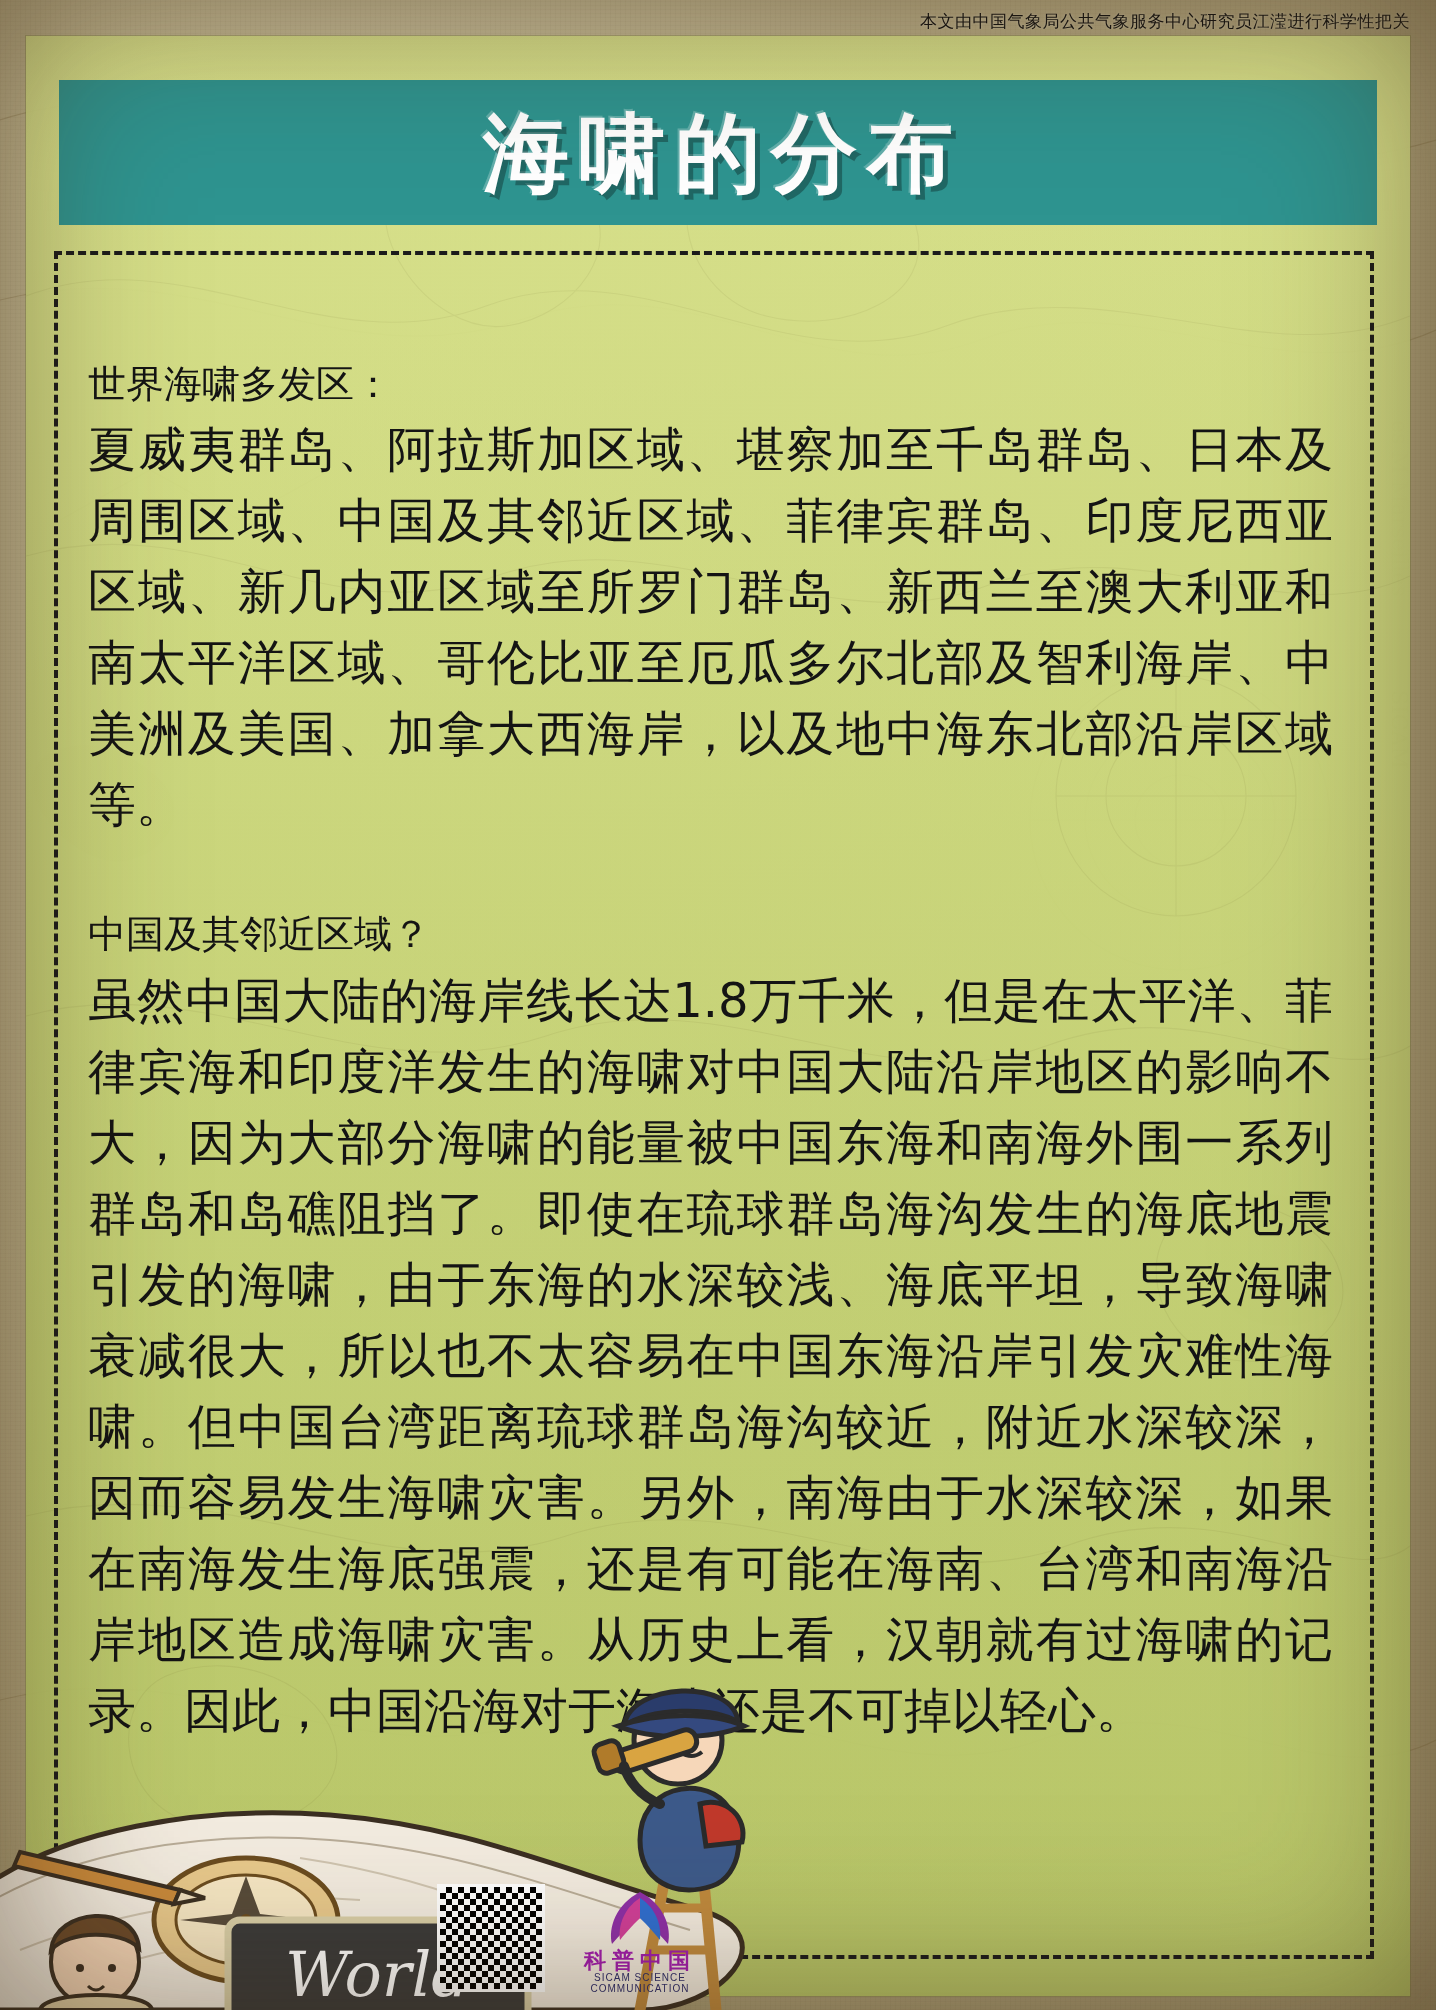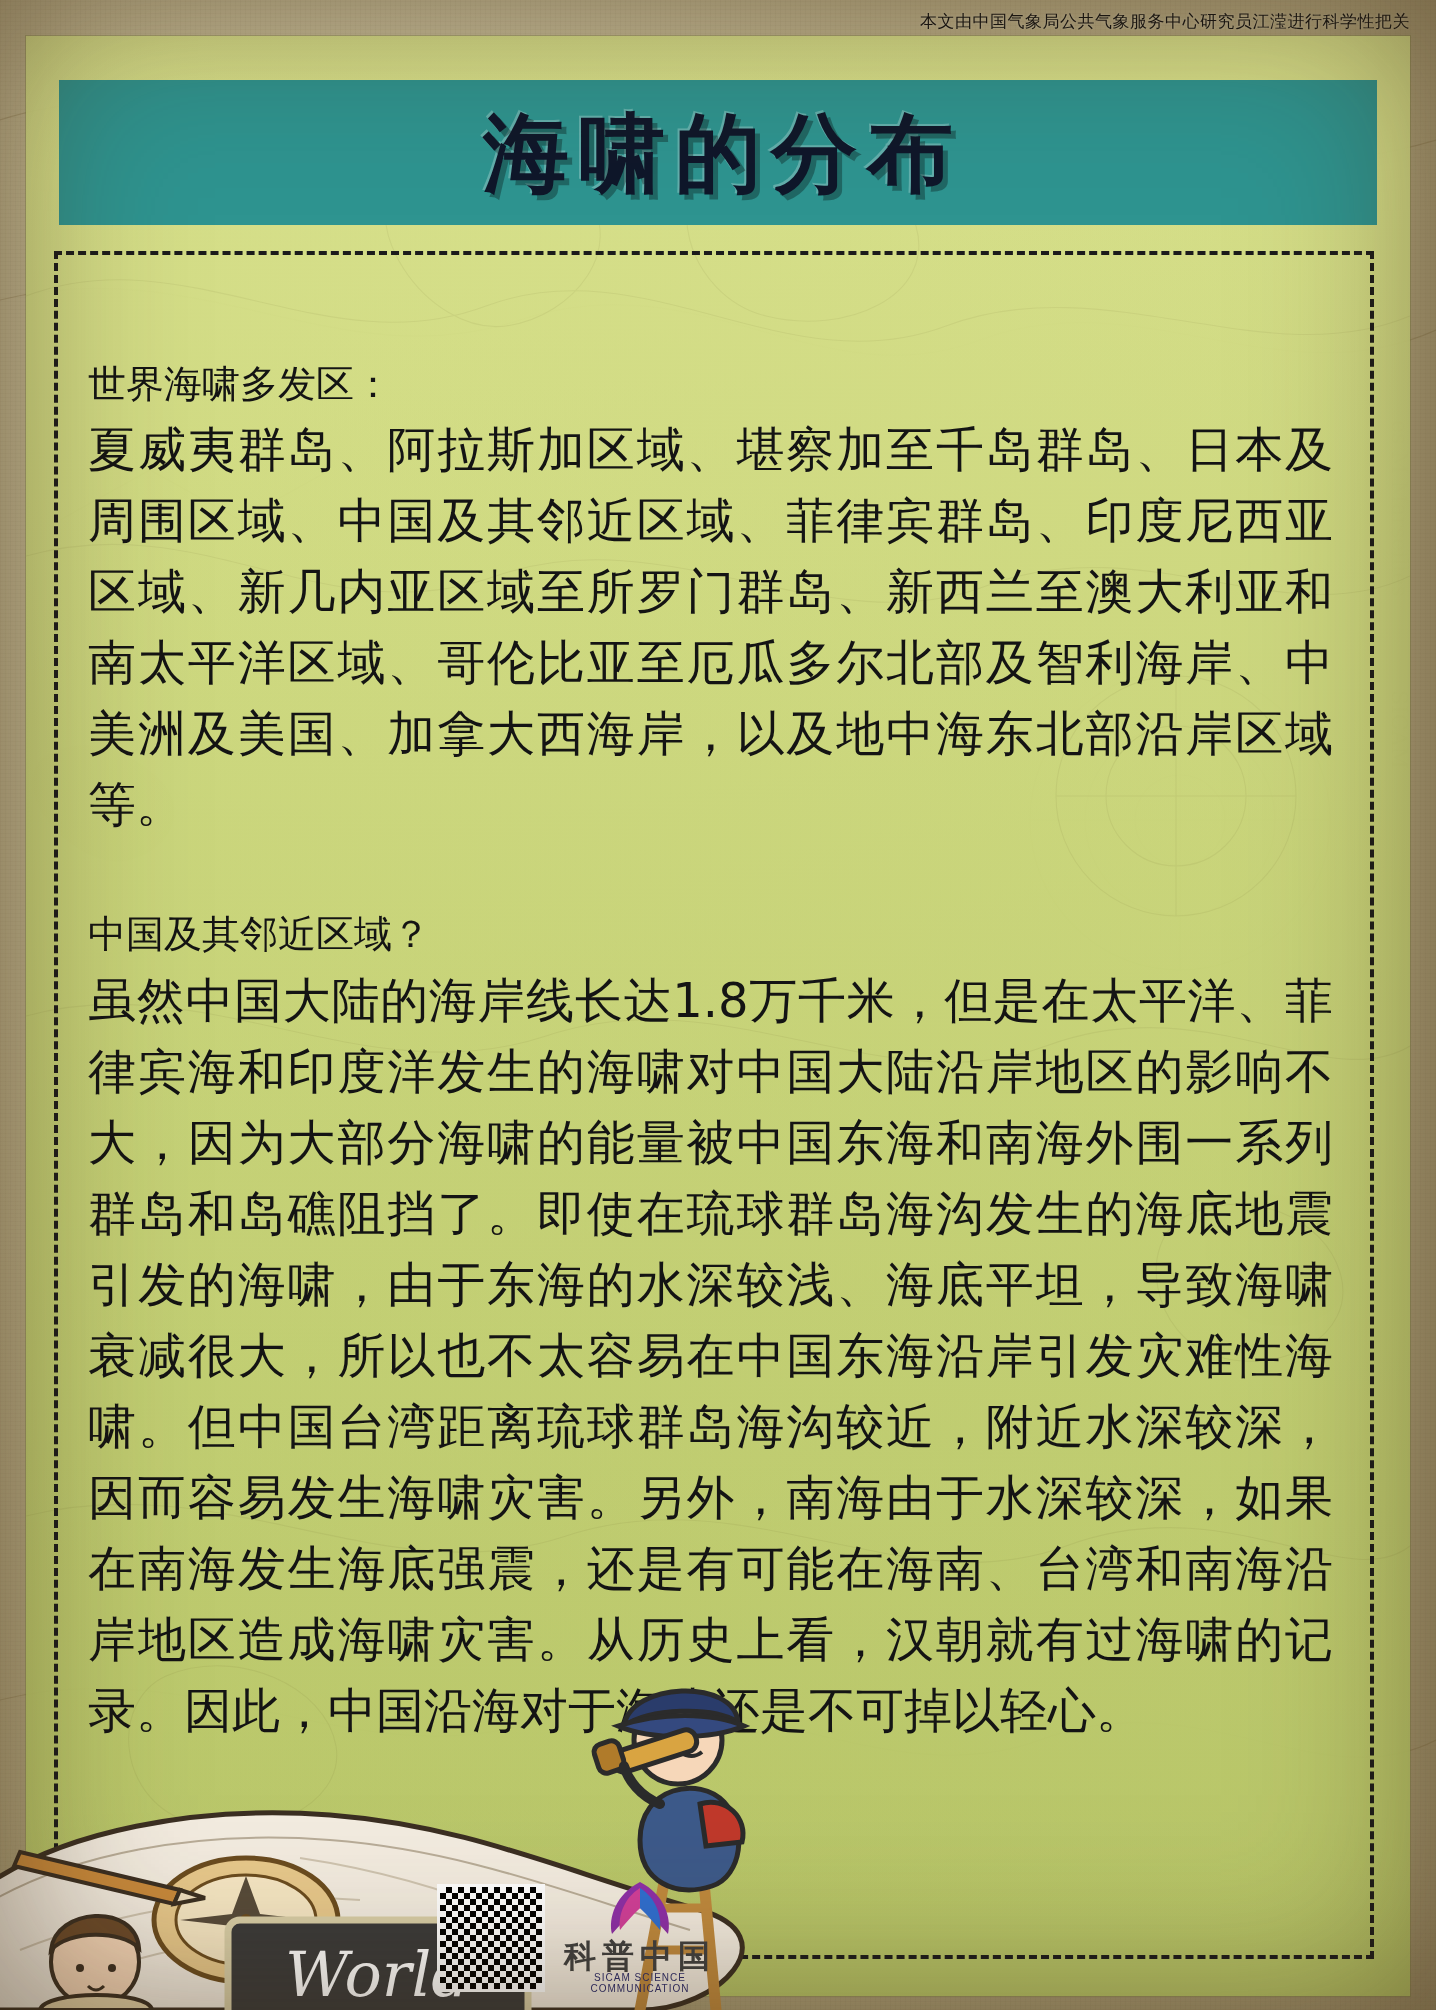--- a/index.html
+++ b/index.html
@@ -90,21 +90,21 @@
     height: 145px;
     background: #2e9490;
     display: flex;
     align-items: center;
     justify-content: center;
   }
   .title-text {
     font-family: "DejaVu Sans", "Liberation Sans", sans-serif;
     font-size: 86px;
     font-weight: 900;
-    color: #0f172a;
+    color: #ffffff;
     letter-spacing: 10px;
     line-height: 1;
     text-shadow:
       5px 5px 0 rgba(0,0,0,.30),
       -2px -2px 0 rgba(255,255,255,.25);
     padding-left: 10px;
   }
 
   
   .dashed-frame {
@@ -185,23 +185,23 @@
     width: 168px;
     text-align: center;
   }
   .logo-mark {
     height: 62px;
     display: flex;
     align-items: flex-end;
     justify-content: center;
   }
   .logo-zh {
-    font-size: 32px;
+    font-size: 22px;
     font-weight: 700;
-    color: #404040;
+    color: #a21caf;
     letter-spacing: 6px;
     margin-top: 2px;
     line-height: 1;
   }
   .logo-en {
     font-size: 10px;
     color: #2b2b6b;
     letter-spacing: 1px;
     font-family: "Liberation Sans", sans-serif;
   }

